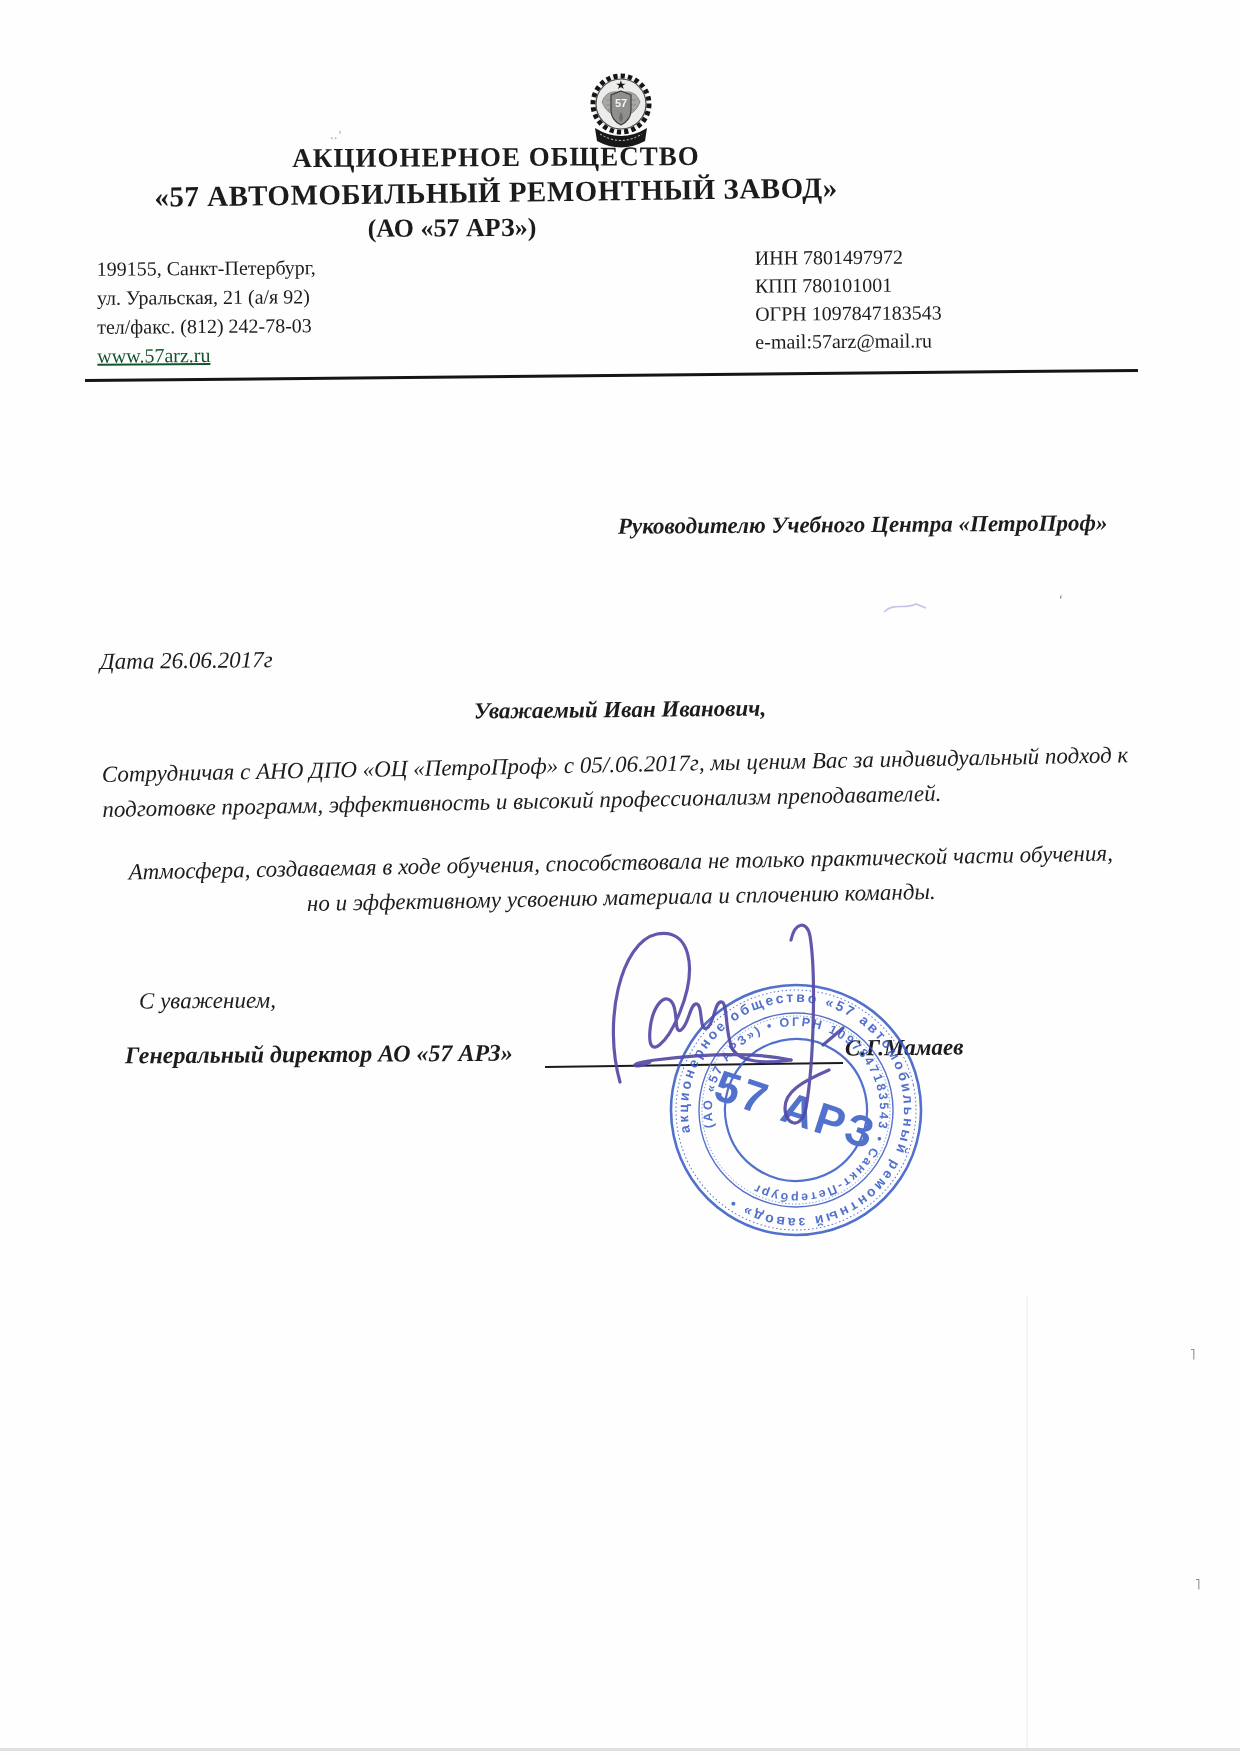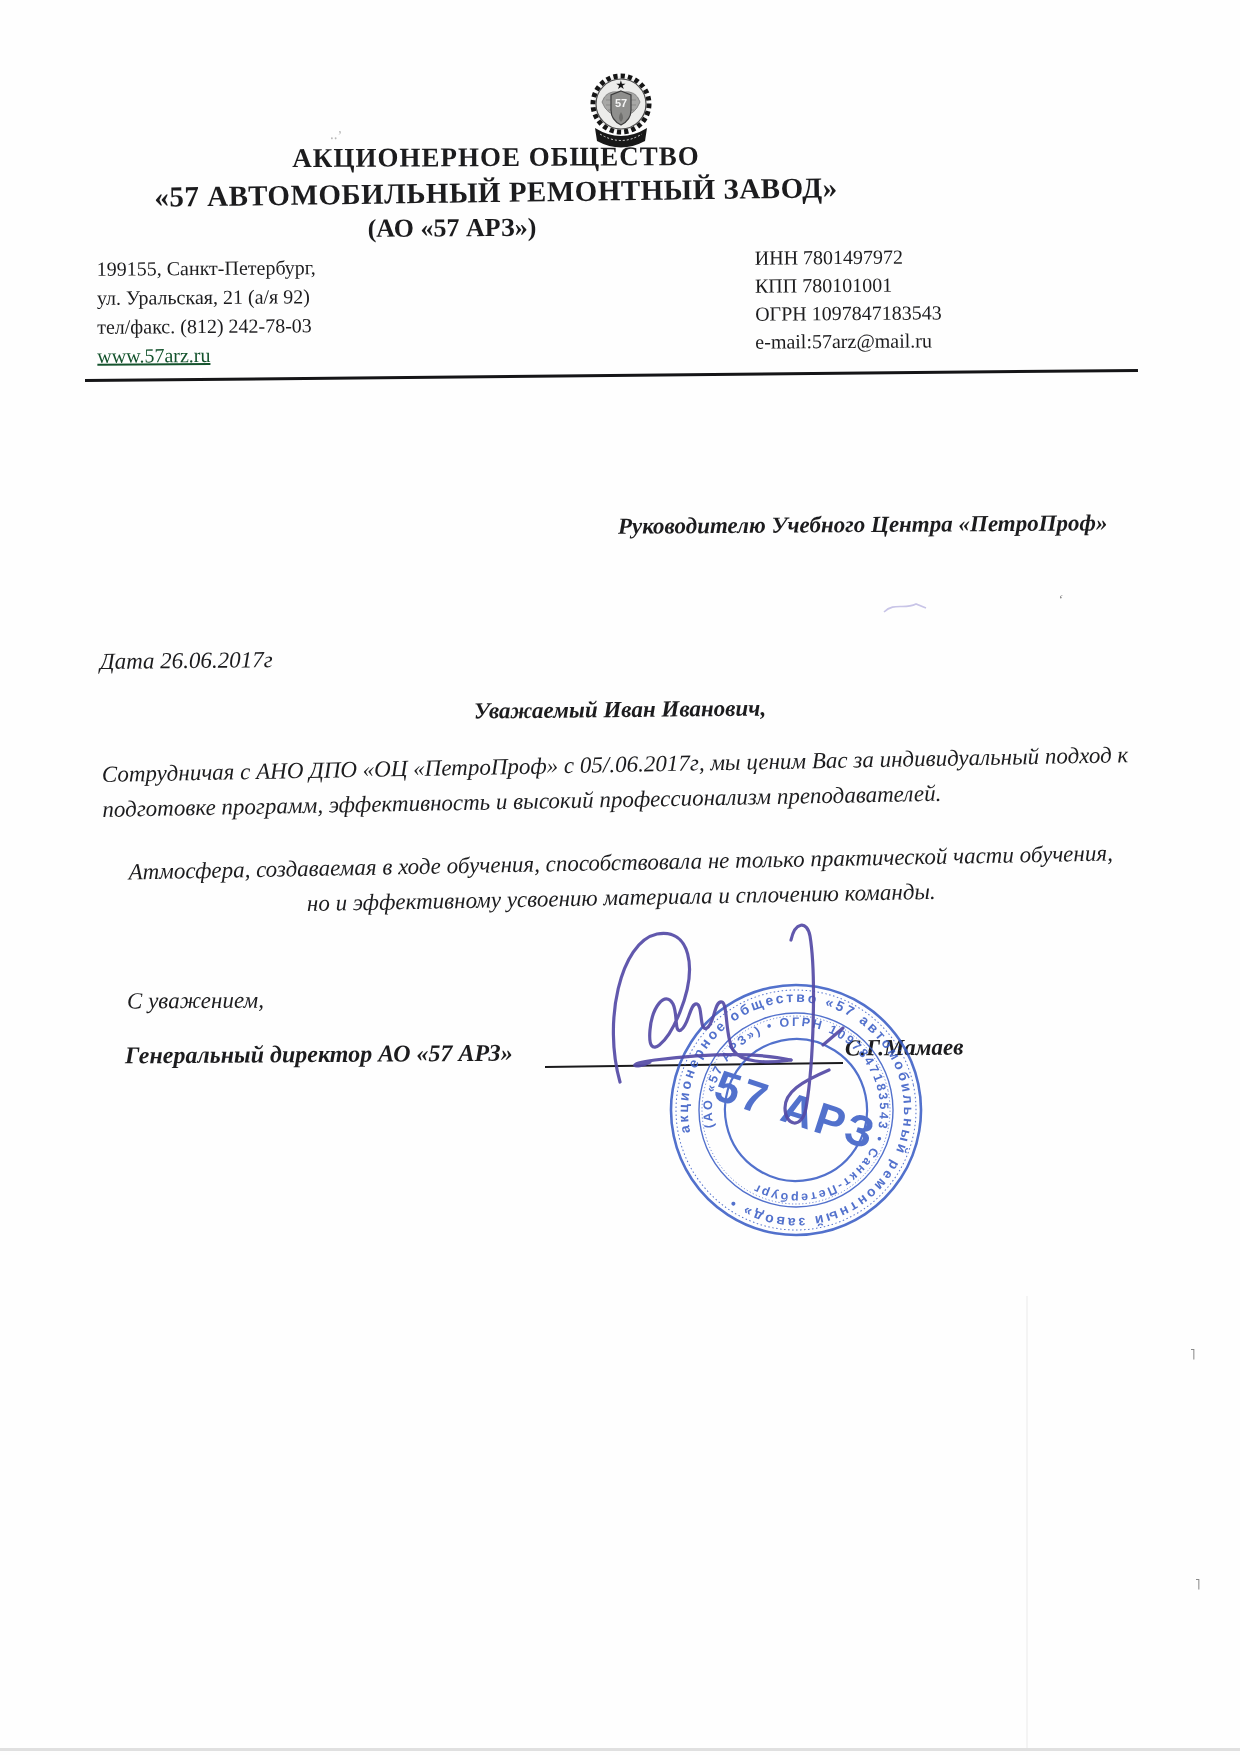--- a/index.html
+++ b/index.html
@@ -19,21 +19,21 @@
   .contact-left{left:97px;top:254px;font-size:20px;line-height:29px;transform:rotate(-0.4deg);}
   .contact-right{left:755px;top:243px;font-size:20px;line-height:28px;transform:rotate(-0.4deg);}
   .website{display:inline-block;text-decoration:underline;color:#14532d;}
   .head-rule{left:85px;top:374px;width:1053px;height:3px;background:#151517;transform:rotate(-0.55deg);}
   
   .recipient{right:133px;top:512px;font-size:23px;font-weight:bold;font-style:italic;transform:rotate(-0.4deg);}
   .date-line{left:100px;top:648px;font-size:23px;font-style:italic;transform:rotate(-0.6deg);}
   .salutation{left:0;top:697px;width:1240px;text-align:center;font-size:23px;font-weight:bold;font-style:italic;transform:rotate(-0.6deg);}
   .para1{left:102px;top:747px;width:1032px;font-size:23px;font-style:italic;line-height:35px;transform:rotate(-1.1deg);}
   .para2{left:122px;top:845px;width:998px;font-size:23px;font-style:italic;line-height:35px;text-align:center;transform:rotate(-1.1deg);}
-  .closing{left:127px;top:988px;font-size:23px;font-style:italic;transform:rotate(-0.4deg);}
+  .closing{left:139px;top:988px;font-size:23px;font-style:italic;transform:rotate(-0.4deg);}
   .signer-title{left:125px;top:1041px;font-size:24px;font-weight:bold;font-style:italic;transform:rotate(-0.4deg);}
   .sig-line{left:545px;top:1064px;width:298px;height:2px;background:#1a1a1c;transform:rotate(-0.8deg);}
   .signer-name{left:845px;top:1035px;font-size:23px;font-weight:bold;font-style:italic;transform:rotate(-0.5deg);}
   
   .stamp{left:661px;top:975px;width:270px;height:270px;transform:rotate(-12deg);opacity:.88;}
   .signature{left:595px;top:912px;width:285px;height:240px;}
   
   .artifact{color:#8a8a8a;font-size:14px;}
   .scan-vline{left:1026px;top:1296px;width:2px;height:452px;background:rgba(60,60,60,.05);}
   .scan-bottom{left:0;top:1748px;width:1240px;height:3px;background:rgba(40,40,40,.14);}

